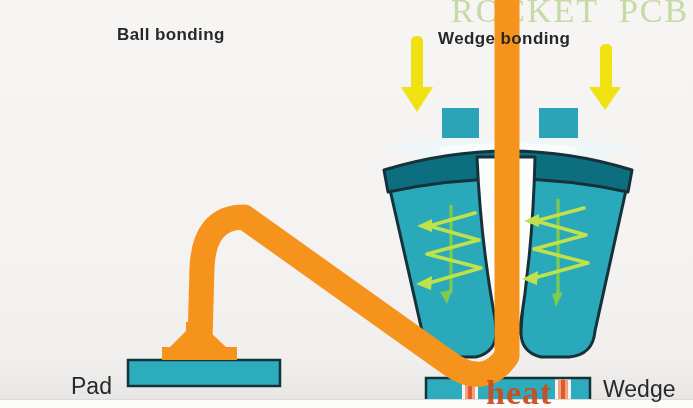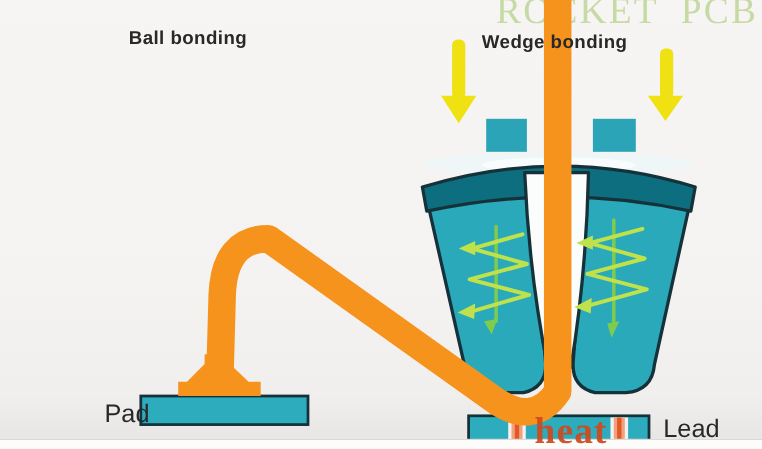--- a/index.html
+++ b/index.html
@@ -21,21 +21,21 @@
   }
   #diagram-svg{position:absolute;inset:0;z-index:2;}
   .lbl{
     font-size:23px;color:var(--text-dark);white-space:nowrap;z-index:5;
   }
   #heat-label{
     top:374px;left:486px;z-index:5;
     font-family:"Liberation Serif",serif;font-weight:bold;font-size:34px;
     color:var(--heat-red);opacity:.93;letter-spacing:1px;white-space:nowrap;
   }
-  #pad-label{top:363px;left:71px;margin-left:24px;}
+  #pad-label{top:373px;left:71px;}
   #lead-label{top:376px;left:603px;}
   #ball-title{top:25px;left:117px;}
   #wedge-title{top:29px;left:438px;text-align:right;}
   #bottom-strip{
     left:0;top:399px;width:693px;height:9px;z-index:4;
     background:var(--bottom-strip);border-top:1px solid #dcdad8;
   }
 </style>
 </head>
 <body>
@@ -102,17 +102,17 @@
 
     <path d="M 186 322 L 209 322 L 209 331 L 226 347 L 237 347 L 237 360 L 162 360 L 162 347 L 170 347 L 186 331 Z" style="fill:var(--orange);"></path>
 
     <path d="M 200 340 L 202 268 Q 204 217 244 217 L 446 361 Q 484 390 507 356 L 507 -14" fill="none" style="stroke:var(--orange);" stroke-width="25" stroke-linecap="round" stroke-linejoin="round"></path>
   </svg>
 
   <div id="ball-title" class="abs title">Ball bonding</div>
   <div id="wedge-title" class="abs title">Wedge bonding</div>
 
   <div id="pad-label" class="abs lbl">Pad</div>
-  <div id="lead-label" class="abs lbl">Lead</div>
+  <div id="lead-label" class="abs lbl">Wedge</div>
   <div id="heat-label" class="abs">heat</div>
 
   <div id="bottom-strip" class="abs"></div>
 </div>
 
 </body></html>

